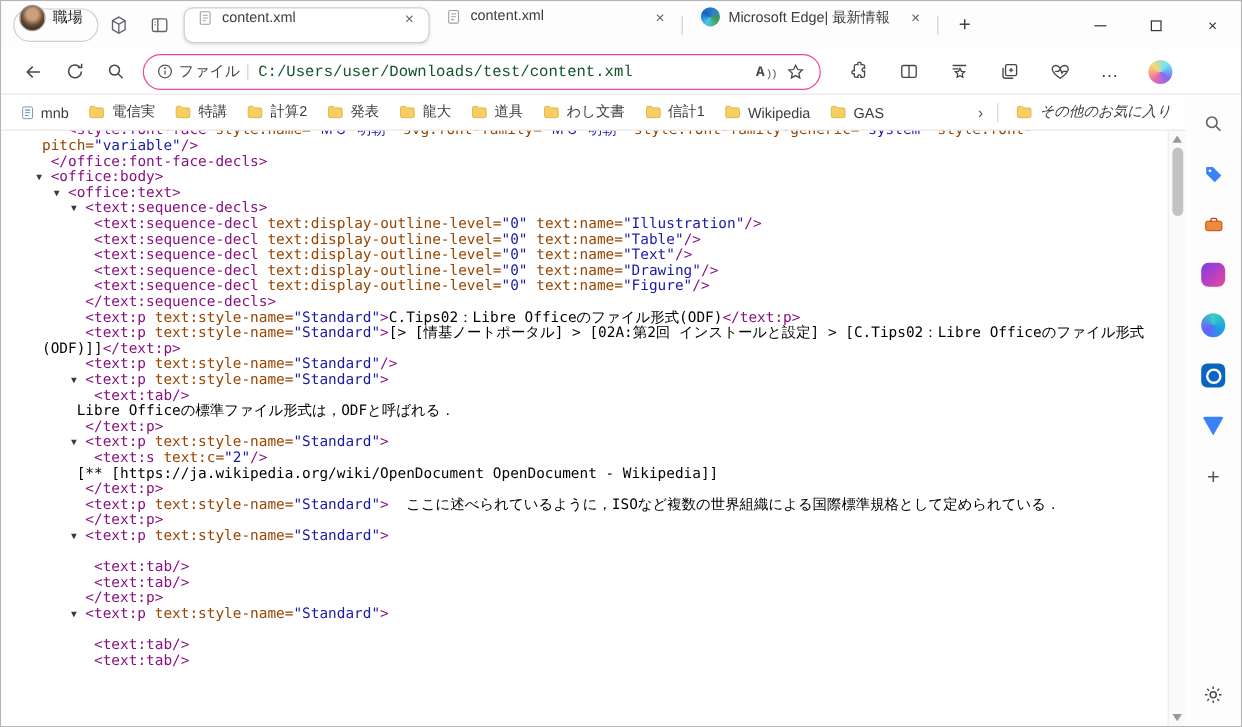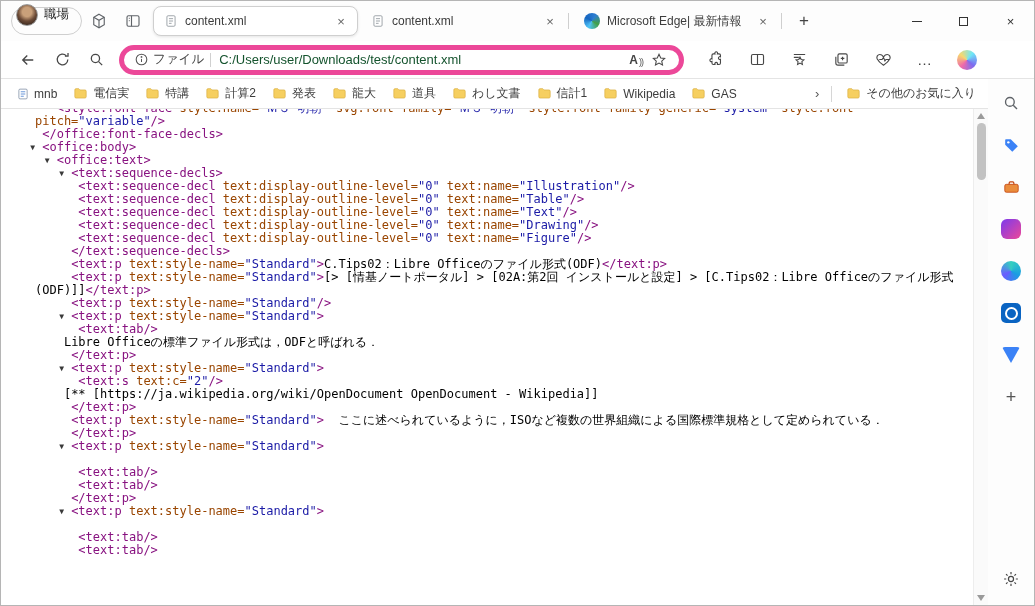--- a/index.html
+++ b/index.html
@@ -6,60 +6,60 @@
   html,body { width:1035px; height:606px; overflow:hidden; }
   body { font-family:"Liberation Sans","DejaVu Sans",sans-serif; background:#fff; position:relative; }
   #window { width:1035px; height:606px; border:1px solid #b5b5b5; position:relative; background:#fff; overflow:hidden; }
 
   
   .titlebar { height:40px; display:flex; align-items:center; padding-left:10px; background:#fdfdfd; }
   .profile-chip { display:flex; align-items:center; gap:6px; border:1px solid #cfcfcf; border-radius:16px; padding:3px 12px 16px 4px; height:28px; cursor:pointer; }
   .avatar { width:22px; height:22px; border-radius:50%; background:radial-gradient(circle at 50% 35%, #c9a07a 28%, #6b4a36 55%, #2e2019 90%); border:1px solid #999; }
   .profile-chip span.lbl { font-size:12.5px; color:#1f1f1f; }
   .tb-icon { width:34px; height:30px; display:flex; align-items:center; justify-content:center; border-radius:6px; cursor:pointer; color:#5f6368; }
-  .tab { width:205px; height:30px; display:flex; align-items:center; gap:7px; padding:0 8px 0 10px; border-radius:8px; margin-left:3px; position:relative; cursor:pointer; }
+  .tab { width:205px; height:30px; display:flex; align-items:flex-start; gap:7px; padding:0 8px 0 10px; border-radius:8px; margin-left:3px; position:relative; cursor:pointer; }
   .tab.active { background:#fff; border:1px solid #cfcfcf; box-shadow:0 1px 3px rgba(0,0,0,.10); }
   .tab .tab-label { flex:1; font-size:12px; color:#3c3c3c; white-space:nowrap; overflow:hidden; }
   .tab .tab-close { width:16px; height:16px; display:flex; align-items:center; justify-content:center; font-size:13px; color:#666; border-radius:4px; }
   .tab-divider { width:1px; height:16px; background:#cfcfcf; margin:0 2px; }
   .favicon-doc { width:14px; height:16px; flex:none; }
   .favicon-edge { width:16px; height:16px; flex:none; border-radius:50%;
      background:conic-gradient(from 210deg,#4fc3f7,#1565c0,#2e7dd1,#43a047,#4fc3f7); }
   .newtab { width:28px; height:28px; margin-left:6px; display:flex; align-items:center; justify-content:center; font-size:17px; color:#444; border-radius:6px; cursor:pointer; }
   .titlebar .drag { flex:1; }
   .winctl { display:flex; height:40px; }
   .winctl .wbtn { width:47px; height:40px; display:flex; align-items:center; justify-content:center; color:#333; font-size:13px; cursor:pointer; }
   .wbtn .bar { width:10px; border-top:1px solid #333; display:block; }
   .wbtn .box { width:9px; height:9px; border:1px solid #333; display:block; }
 
   
   .toolbar { height:38px; display:flex; align-items:center; padding:0 8px 0 10px; border-bottom:1px solid #e4e4e4; background:#fff; }
   .nav-btn { width:34px; height:30px; display:flex; align-items:center; justify-content:center; border-radius:6px; cursor:pointer; }
-  .addressbar { flex:1; max-width:565px; height:30px; margin:0 6px; border:5px solid #ec4899; border-radius:16px; display:flex; align-items:center; padding:0 8px 0 10px; background:#fff; }
+  .addressbar { flex:1; max-width:565px; height:30px; margin:0 6px; border:1px solid #ec4899; border-radius:16px; display:flex; align-items:center; padding:0 8px 0 10px; background:#fff;font-family:Liberation Mono, monospace; }
   .addressbar .scheme { font-size:12.5px; color:#444; margin:0 6px 0 4px; white-space:nowrap; }
   .addressbar .sep { width:1px; height:14px; background:#d0d0d0; margin-right:8px; }
   .addressbar .url { flex:1; font-size:13px; color:#14532d; white-space:nowrap; overflow:hidden; }
   .ra-btn { display:flex; align-items:flex-end; gap:1px; margin:0 4px; cursor:pointer; color:#444; }
   .ra-btn .ra-a { font-size:12px; font-weight:bold; }
   .ra-btn .ra-w { font-size:9px; letter-spacing:-1px; color:#555; }
   .pill-icon { width:24px; height:24px; display:flex; align-items:center; justify-content:center; border-radius:5px; cursor:pointer; }
   .tool-right { display:flex; align-items:center; }
   .tool-right .nav-btn { margin-left:8px; }
   .more-dots { font-size:15px; color:#444; letter-spacing:1px; }
   .copilot-dot { width:20px; height:20px; border-radius:50%;
      background:conic-gradient(from 40deg,#6ee7f7,#7c6cf0,#ef6aa9,#f7d86e,#6ee7f7); }
 
   
   .bookmarksbar { height:30px; display:flex; align-items:center; padding:0 50px 0 8px; border-bottom:1px solid #e4e4e4; background:#fff; font-size:12px; color:#3c3c3c; }
   #bookmarks-list { display:flex; align-items:center; flex:1; overflow:hidden; }
   .bm-item { display:flex; align-items:center; gap:5px; padding:3px 8px; border-radius:5px; cursor:pointer; white-space:nowrap; }
   .bm-ic { display:flex; align-items:center; }
   .bm-chevron { font-size:13px; color:#555; padding:0 6px; cursor:pointer; }
   .bm-sep { width:1px; height:16px; background:#d6d6d6; margin:0 6px; }
-  .bm-right { display:flex; align-items:center; }
+  .bm-right { display:flex; align-items:center;font-style:italic; }
   .bm-right .bm-label { max-width:118px; overflow:hidden; }
 
   
   .content { position:absolute; left:0; right:61px; top:108px; bottom:0; overflow:hidden; background:#fff; }
   #xml-view { margin-top:-7px; padding-left:34px; padding-right:6px;
      font-family:"DejaVu Sans Mono","Liberation Mono",monospace; font-size:12px; line-height:13px; color:#000; }
   .xline { position:relative; white-space:pre-wrap; overflow-wrap:break-word; min-height:13px; }
   .xarrow { position:absolute; top:2px; font-size:8px; color:#3a3a3a; cursor:pointer; line-height:9px; }
   .tk-m { color:var(--c-tag,#881280); }
   .tk-a { color:var(--c-attr,#994500); }

